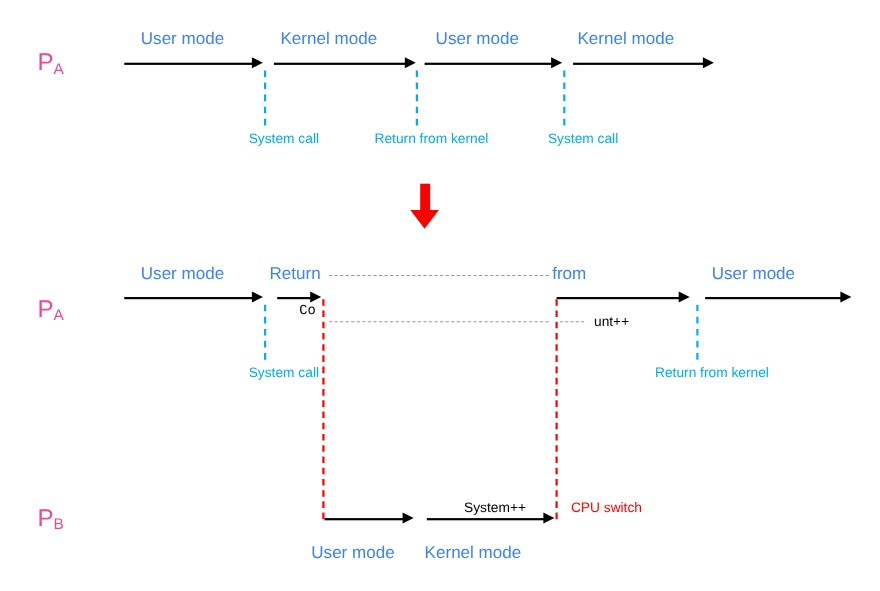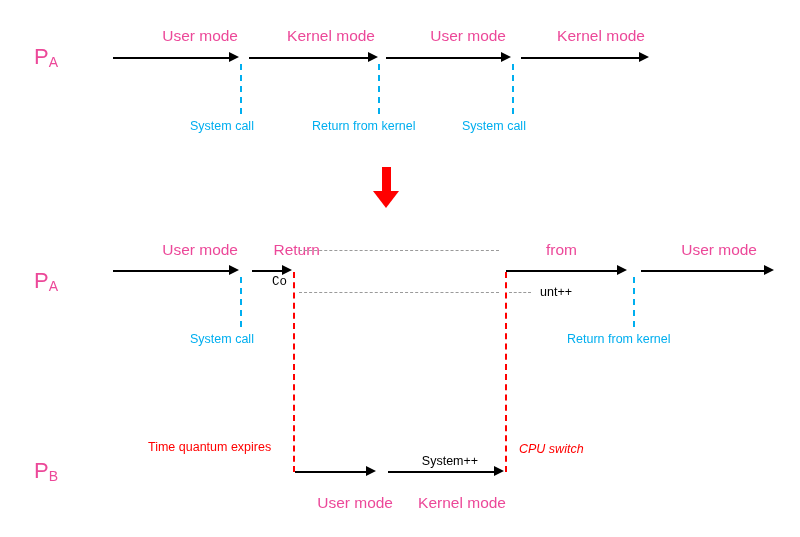--- a/index.html
+++ b/index.html
@@ -28,30 +28,30 @@
     line-height: 1;
   }
   .proc-label sub {
     font-size: 14px;
     vertical-align: baseline;
     position: relative;
     top: 3px;
   }
   .mode-label {
     font-size: 15.5px;
-    color: #ec4899;
-    white-space: nowrap;
-    text-align: right;
+    color: #3b82f6;
+    white-space: nowrap;
+    text-align: left;
     line-height: 1;
   }
   .cyan-label {
     font-size: 12.5px;
     color: #00AEEF;
     white-space: nowrap;
-    text-align: left;
+    text-align: right;
     line-height: 1.15;
   }
   .red-label {
     font-size: 12.5px;
     color: #FF0000;
     white-space: nowrap;
     line-height: 1.35;
   }
   .red-label sub {
     font-size: 9px;
@@ -184,24 +184,23 @@
   <div class="abs cyan-label" style="left:567px; top:332px; width:132px;">Return from kernel</div>
 
   <div class="abs vdash-red" style="left:293px; top:272px; height:200px;"></div>
   <div class="abs vdash-red" style="left:505px; top:272px; height:200px;"></div>
 
   <div class="abs proc-label" style="left:34px; top:460px;">
     <span>P</span><sub>B</sub>
   </div>
 
   <div class="abs red-label" style="left:148px; top:439px; text-align:left;">
-    <div>Time quantum expires</div>
-  </div>
-
-  <div class="abs red-label" style="left:519px; top:441px;font-style:italic;">CPU switch</div>
+  </div>
+
+  <div class="abs red-label" style="left:519px; top:453px;">CPU switch</div>
 
   <div class="abs small-black" style="left:410px; top:455px; width:80px; text-align:center;">System++</div>
 
   <div class="abs" style="left:295px; top:466px;">
     <div class="arrow-line abs" style="left:0; top:5px; width:73px;"></div>
     <div class="arrow-head abs" style="left:71px; top:0;"></div>
   </div>
   <div class="abs" style="left:388px; top:466px;">
     <div class="arrow-line abs" style="left:0; top:5px; width:108px;"></div>
     <div class="arrow-head abs" style="left:106px; top:0;"></div>

